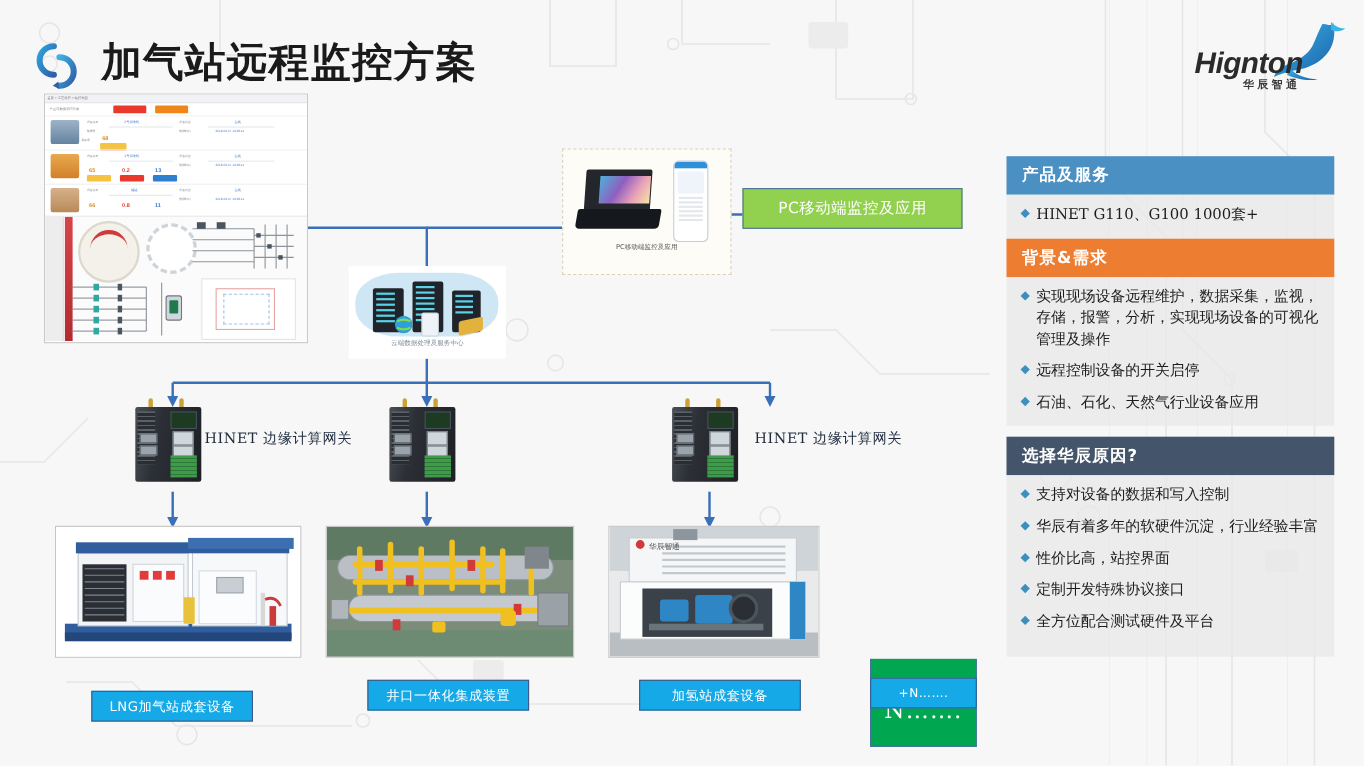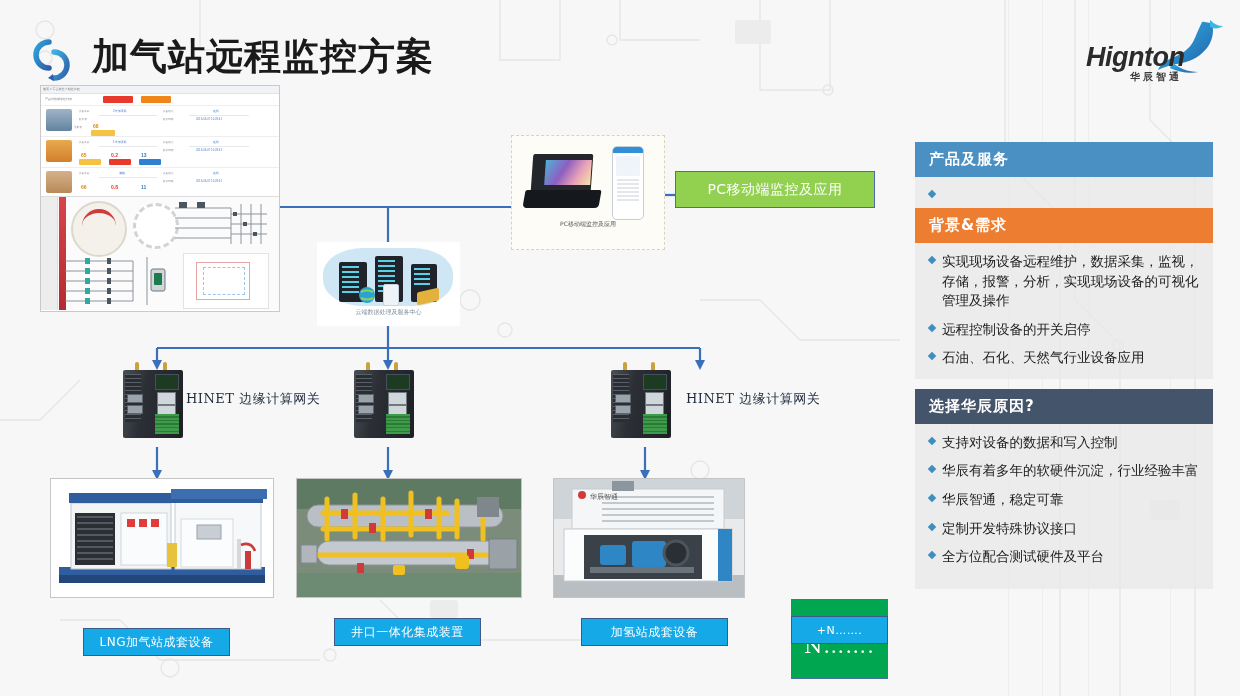--- a/index.html
+++ b/index.html
@@ -585,20 +585,21 @@
   <div class="lbl lbl-blue" style="left:791px;top:536px;width:95px;height:26px;font-size:11px;">+N…….</div>
 </div>
 
 <div class="panel">
 
   <div class="sec">
     <div class="sec-head" style="background:#4a90c2;">产品及服务</div>
     <div class="sec-body">
       <div class="bullet">
         <span class="dia"></span>
+        <span>HINET  G110、G100    1000套+</span>
       </div>
     </div>
   </div>
 
   <div class="sec">
     <div class="sec-head" style="background:#ed7d31;">背景&amp;需求</div>
     <div class="sec-body">
       <div class="bullet">
         <span class="dia"></span>
         <span>实现现场设备远程维护，数据采集，监视，存储，报警，分析，实现现场设备的可视化管理及操作</span>
@@ -622,21 +623,21 @@
       <div class="bullet">
         <span class="dia"></span>
         <span>支持对设备的数据和写入控制</span>
       </div>
       <div class="bullet">
         <span class="dia"></span>
         <span>华辰有着多年的软硬件沉淀，行业经验丰富</span>
       </div>
       <div class="bullet">
         <span class="dia"></span>
-        <span>华辰智通，稳定可靠</span>
+        <span>性价比高，站控界面</span>
       </div>
       <div class="bullet">
         <span class="dia"></span>
         <span>定制开发特殊协议接口</span>
       </div>
       <div class="bullet">
         <span class="dia"></span>
         <span>全方位配合测试硬件及平台</span>
       </div>
     </div>

